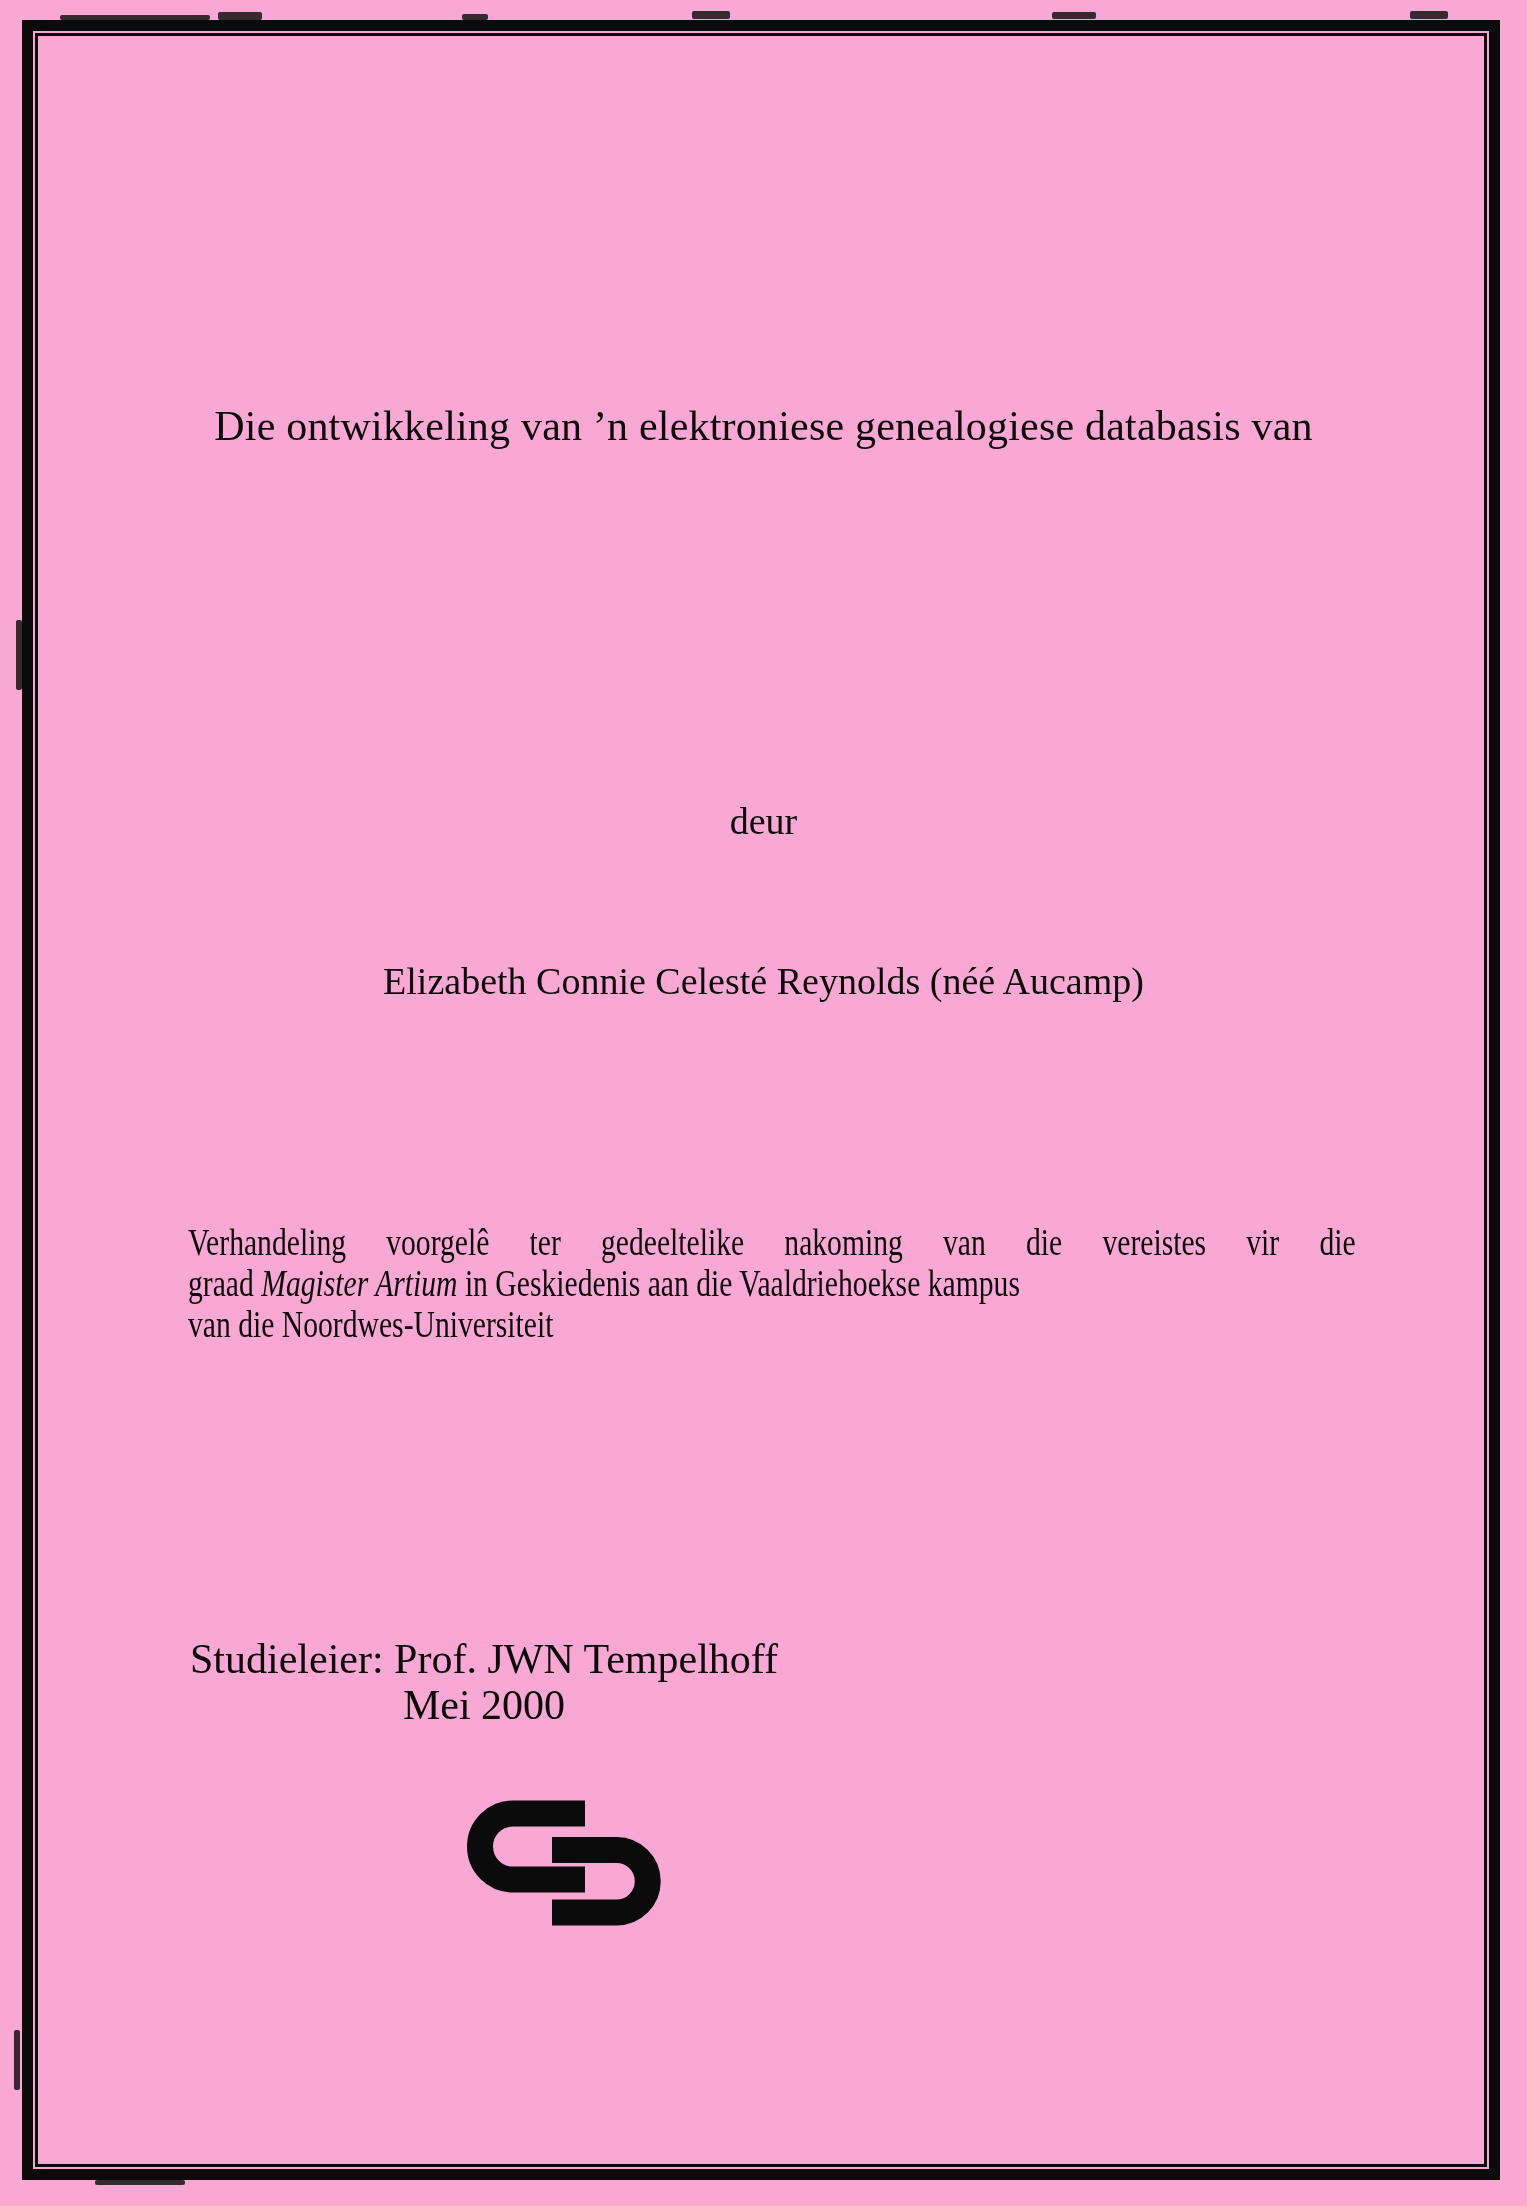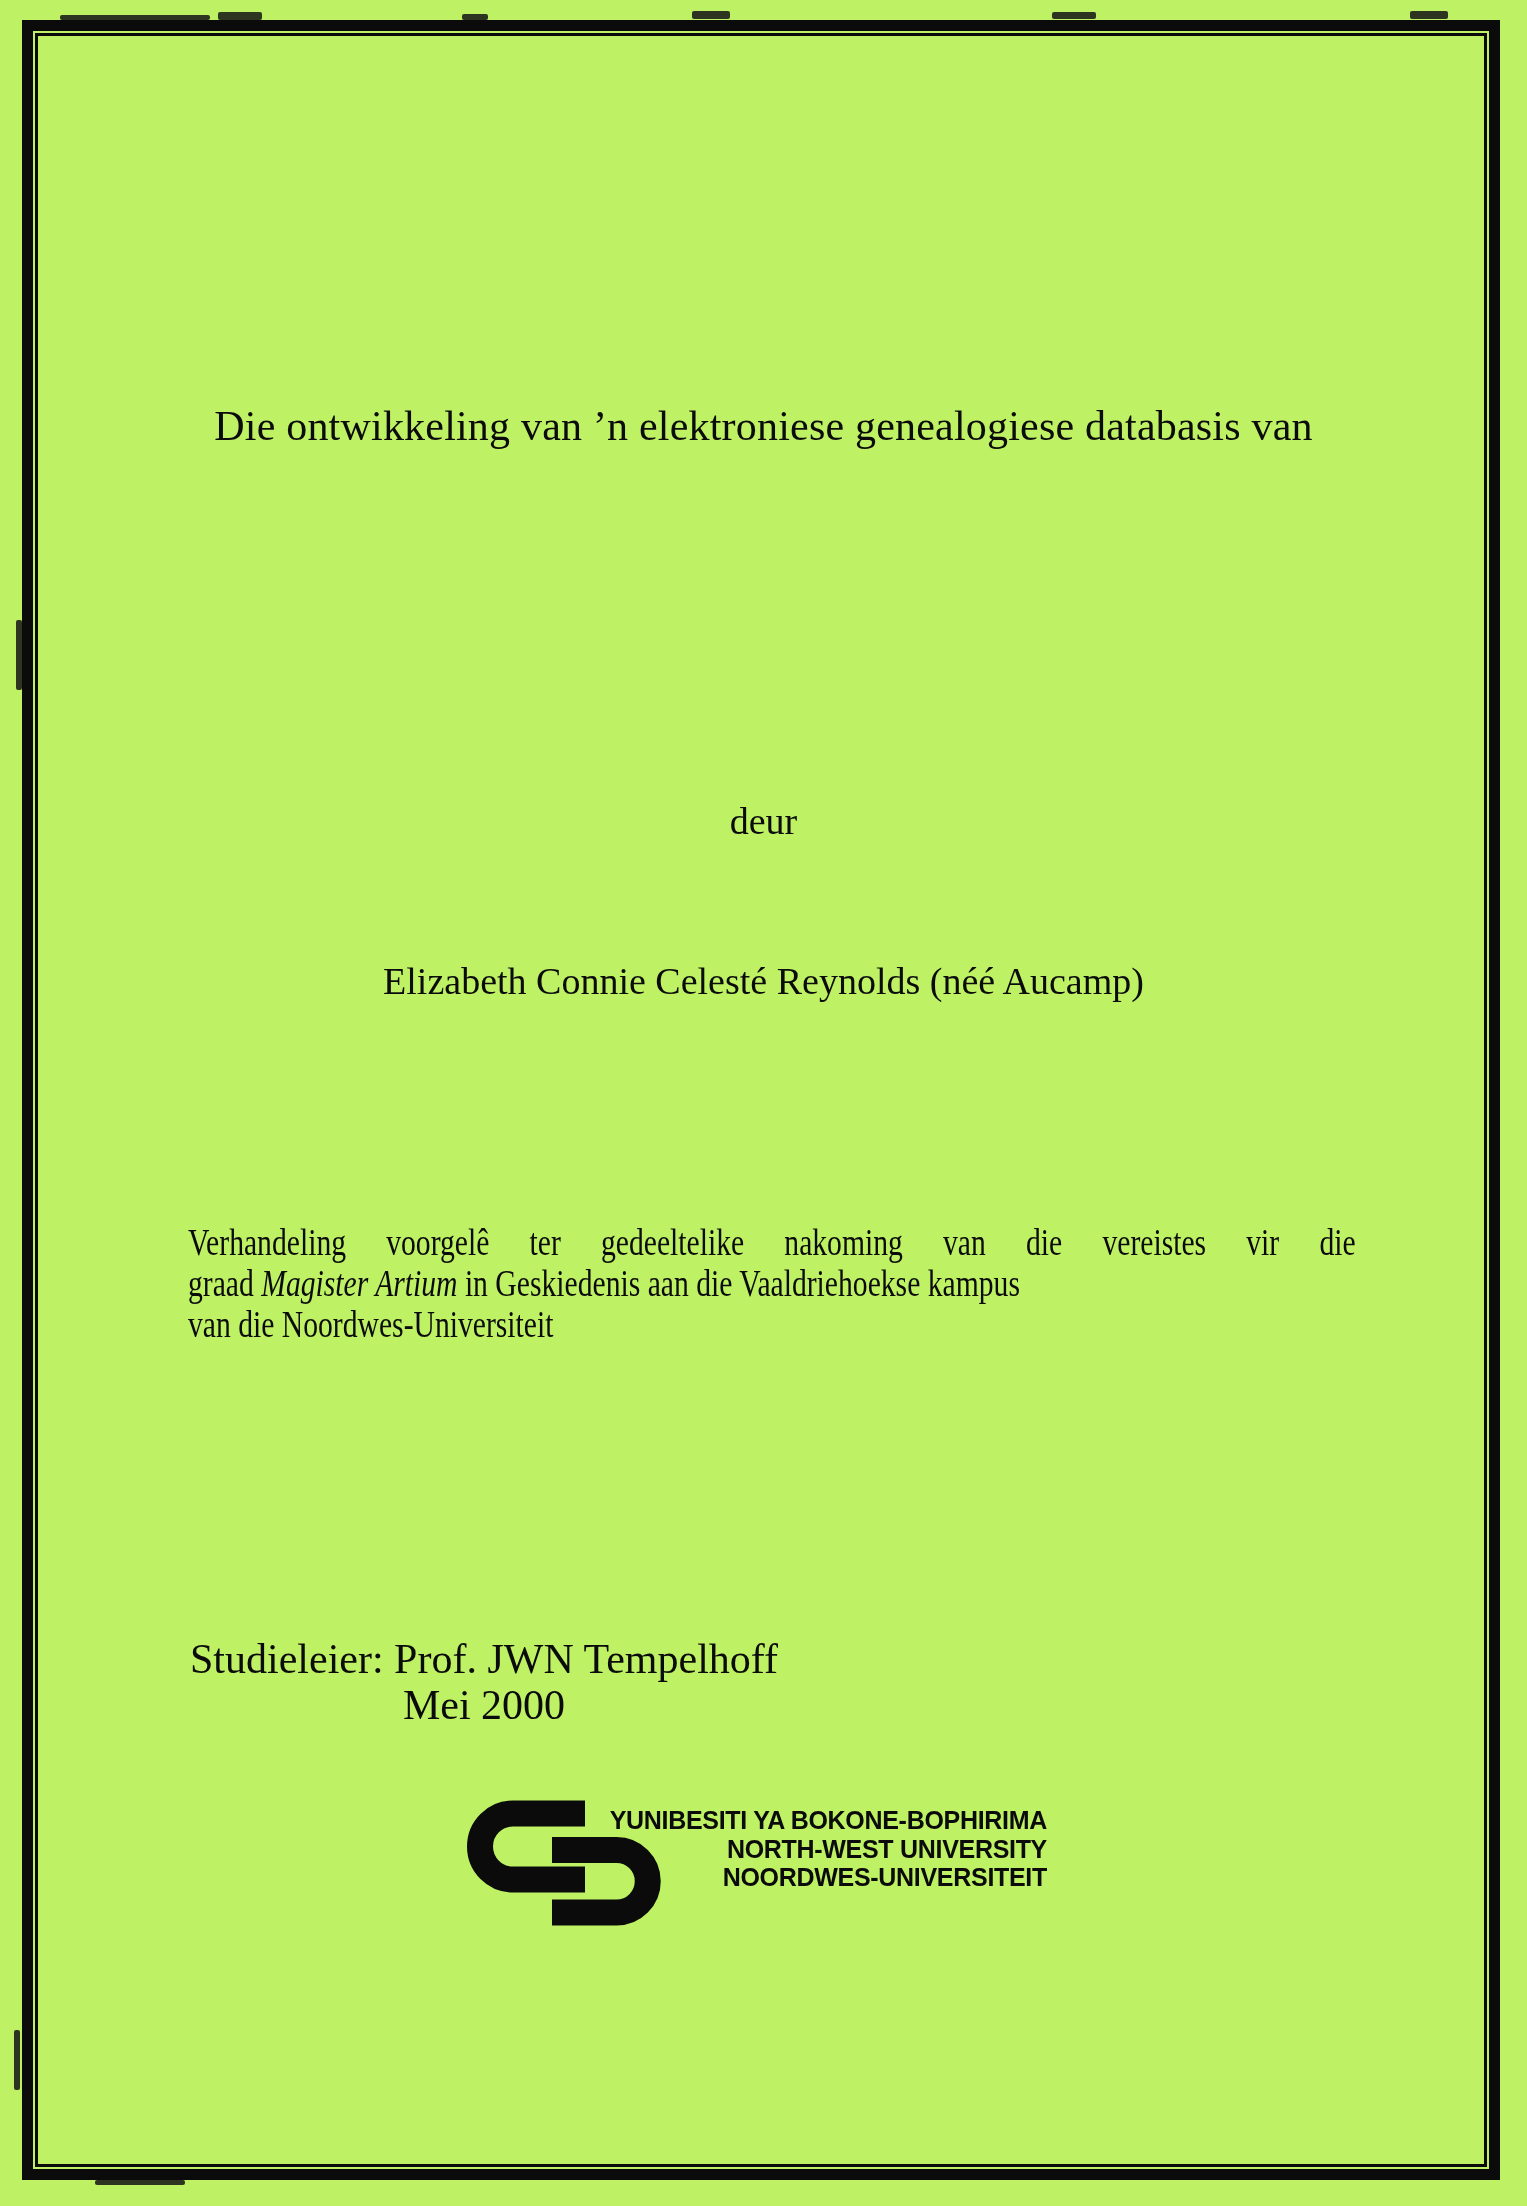--- a/index.html
+++ b/index.html
@@ -1,19 +1,19 @@
 <!DOCTYPE html>
 <html><head>
 <meta charset="utf-8">
 <style>
   html,body{margin:0;padding:0;background:#e8e8e8;}
   .page{
     position:relative;
     width:1527px;height:2206px;
-    background:#bef264;
+    background:#f9a8d4;
     overflow:hidden;
     font-family:"Liberation Serif","DejaVu Serif",serif;
     color:#0b0b0b;
   }
   
   .frame-outer{
     position:absolute;left:22px;top:20px;width:1478px;height:2160px;
     box-sizing:border-box;border:11px solid #0b0b0b;
   }
   .frame-inner{
@@ -112,20 +112,15 @@
   <div class="supervisor">
     <div>Studieleier: Prof. JWN Tempelhoff</div>
     <div>Mei 2000</div>
   </div>
 
   <div class="logo">
     <svg width="195" height="126" viewBox="0 0 195 125">
       <path d="M118 13 H46 A33 33 0 0 0 13 46 A33 33 0 0 0 46 79 H118" fill="none" stroke="#0b0b0b" stroke-width="26"></path>
       <path d="M85 49.5 H149.5 A31.25 31.25 0 0 1 180.75 80.75 A31.25 31.25 0 0 1 149.5 112 H85" fill="none" stroke="#0b0b0b" stroke-width="26"></path>
     </svg>
-    <div class="logo-text">
-      <div>YUNIBESITI YA BOKONE-BOPHIRIMA</div>
-      <div>NORTH-WEST UNIVERSITY</div>
-      <div>NOORDWES-UNIVERSITEIT</div>
-    </div>
   </div>
 
 </div>
 
 </body></html>

